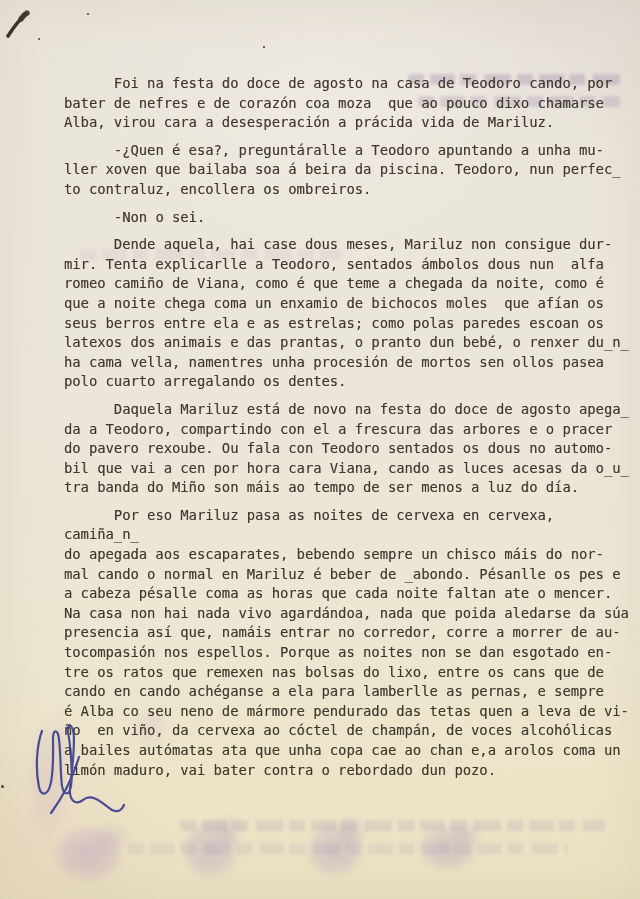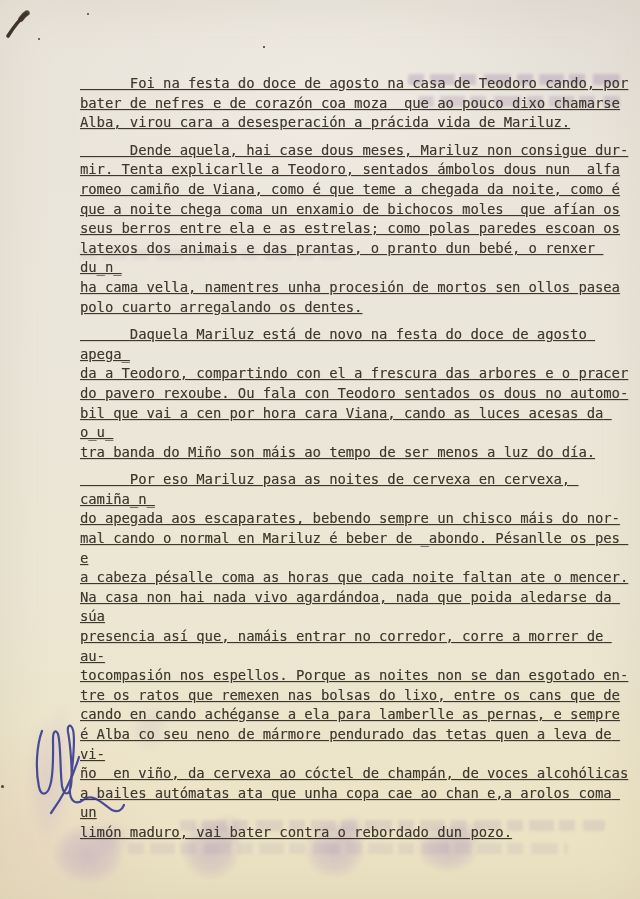--- a/index.html
+++ b/index.html
@@ -13,21 +13,21 @@
     box-shadow: inset 0 0 55px rgba(125,105,80,0.10);
     font-family:"DejaVu Sans Mono","Liberation Mono",monospace;
   }
   .text-block{
     position:absolute;left:64px;top:74px;right:6px;
     font-size:13.8px;line-height:19.6px;color:#3d372e;
     text-shadow:0.3px 0.4px 0.6px rgba(61,55,46,0.38);
   }
   .title{margin:0 0 14px 0;padding-left:50px;letter-spacing:3.8px;font-weight:normal;
     font-size:13.8px;line-height:19.6px;}
-  .para{margin:0 0 8px 16px;white-space:pre-wrap;text-decoration:underline;}
+  .para{margin:0 0 8px 0;white-space:pre-wrap;}
   
   .ghost{
     position:absolute;height:11px;border-radius:2px;color:rgba(148,120,164,0.55);
     background-image:repeating-linear-gradient(90deg,
       currentColor 0 16px, transparent 16px 22px,
       currentColor 22px 47px, transparent 47px 52px,
       currentColor 52px 68px, transparent 68px 76px,
       currentColor 76px 103px, transparent 103px 109px);
     filter:blur(1.7px);
   }
@@ -77,20 +77,24 @@
 
   <div class="speck sp1"></div>
   <div class="speck sp2"></div>
   <div class="speck sp3"></div>
   <div class="speck sp4"></div>
 
   <div class="text-block">
     <p class="para">      Foi na festa do doce de agosto na casa de Teodoro cando, por
 bater de nefres e de corazón coa moza  que ao pouco dixo chamarse
 Alba, virou cara a desesperación a prácida vida de Mariluz.</p>
+    <p class="para">      -¿Quen é esa?, preguntáralle a Teodoro apuntando a unha mu-
+ller xoven que bailaba soa á beira da piscina. Teodoro, nun perfec̲
+to contraluz, encollera os ombreiros.</p>
+    <p class="para">      -Non o sei.</p>
     <p class="para">      Dende aquela, hai case dous meses, Mariluz non consigue dur-
 mir. Tenta explicarlle a Teodoro, sentados ámbolos dous nun  alfa
 romeo camiño de Viana, como é que teme a chegada da noite, como é
 que a noite chega coma un enxamio de bichocos moles  que afían os
 seus berros entre ela e as estrelas; como polas paredes escoan os
 latexos dos animais e das prantas, o pranto dun bebé, o renxer du̲n̲
 ha cama vella, namentres unha procesión de mortos sen ollos pasea
 polo cuarto arregalando os dentes.</p>
     <p class="para">      Daquela Mariluz está de novo na festa do doce de agosto apega̲
 da a Teodoro, compartindo con el a frescura das arbores e o pracer

